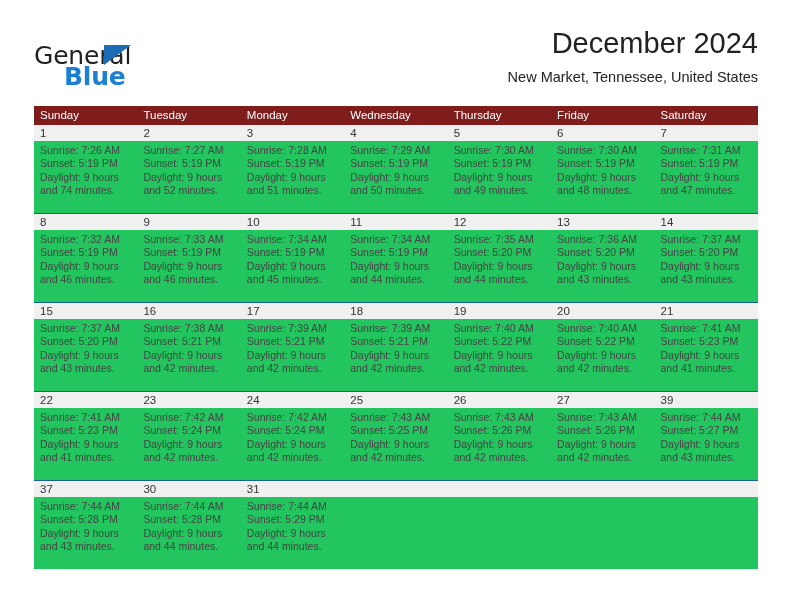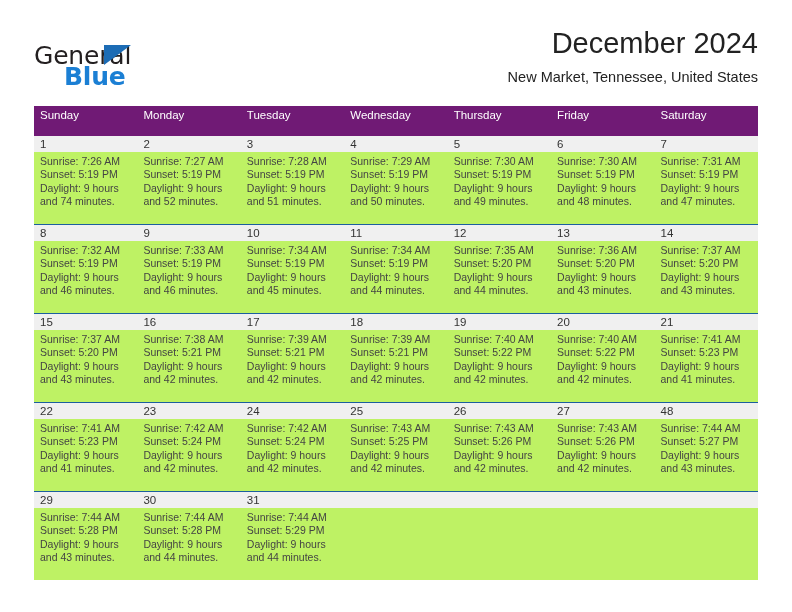--- a/index.html
+++ b/index.html
@@ -94,22 +94,22 @@
   
   .calendar {
     position: absolute;
     left: 34px;
     top: 106px;
     width: 724px;
   }
 
   .dow-row {
     display: flex;
-    background: #701a75;
-    height: 30px;
+    background: #7f1d1d;
+    height: 19px;
   }
   .dow-cell {
     flex: 1 1 0;
     color: #ffffff;
     font-size: 11.5px;
     line-height: 19px;
     padding-left: 6px;
     box-sizing: border-box;
     white-space: nowrap;
   }
@@ -122,21 +122,21 @@
   .week:first-of-type {
     border-top: none;
   }
   .week-numbers {
     display: flex;
     background: #f0f0f0;
     height: 16px;
   }
   .week-body {
     display: flex;
-    background: #bef264;
+    background: #22c55e;
     height: 72px;
     justify-content: space-between;
   }
   .num-cell {
     flex: 1 1 0;
     font-size: 11.5px;
     line-height: 16px;
     color: #333333;
     padding-left: 6px;
     box-sizing: border-box;
@@ -169,22 +169,22 @@
     <div class="title-block">
       <div class="cal-title">December 2024</div>
       <div class="cal-subtitle">New Market, Tennessee, United States</div>
     </div>
 
   </div>
 
   <div class="calendar">
     <div class="dow-row">
         <div class="dow-cell">Sunday</div>
+        <div class="dow-cell">Tuesday</div>
         <div class="dow-cell">Monday</div>
-        <div class="dow-cell">Tuesday</div>
         <div class="dow-cell">Wednesday</div>
         <div class="dow-cell">Thursday</div>
         <div class="dow-cell">Friday</div>
         <div class="dow-cell">Saturday</div>
       </div>
     <div id="weeks-container">
         <div class="week">
           <div class="week-numbers">
             <div class="num-cell">1</div>
             <div class="num-cell">2</div>
@@ -350,21 +350,21 @@
           </div>
         </div>
         <div class="week">
           <div class="week-numbers">
             <div class="num-cell">22</div>
             <div class="num-cell">23</div>
             <div class="num-cell">24</div>
             <div class="num-cell">25</div>
             <div class="num-cell">26</div>
             <div class="num-cell">27</div>
-            <div class="num-cell">48</div>
+            <div class="num-cell">39</div>
           </div>
           <div class="week-body">
             <div class="day-cell">
               <div class="line">Sunrise: 7:41 AM</div>
               <div class="line">Sunset: 5:23 PM</div>
               <div class="line">Daylight: 9 hours</div>
               <div class="line">and 41 minutes.</div>
             </div>
             <div class="day-cell">
               <div class="line">Sunrise: 7:42 AM</div>
@@ -399,21 +399,21 @@
             <div class="day-cell">
               <div class="line">Sunrise: 7:44 AM</div>
               <div class="line">Sunset: 5:27 PM</div>
               <div class="line">Daylight: 9 hours</div>
               <div class="line">and 43 minutes.</div>
             </div>
           </div>
         </div>
         <div class="week">
           <div class="week-numbers">
-            <div class="num-cell">29</div>
+            <div class="num-cell">37</div>
             <div class="num-cell">30</div>
             <div class="num-cell">31</div>
             <div class="num-cell"></div>
             <div class="num-cell"></div>
             <div class="num-cell"></div>
             <div class="num-cell"></div>
           </div>
           <div class="week-body">
             <div class="day-cell">
               <div class="line">Sunrise: 7:44 AM</div>

